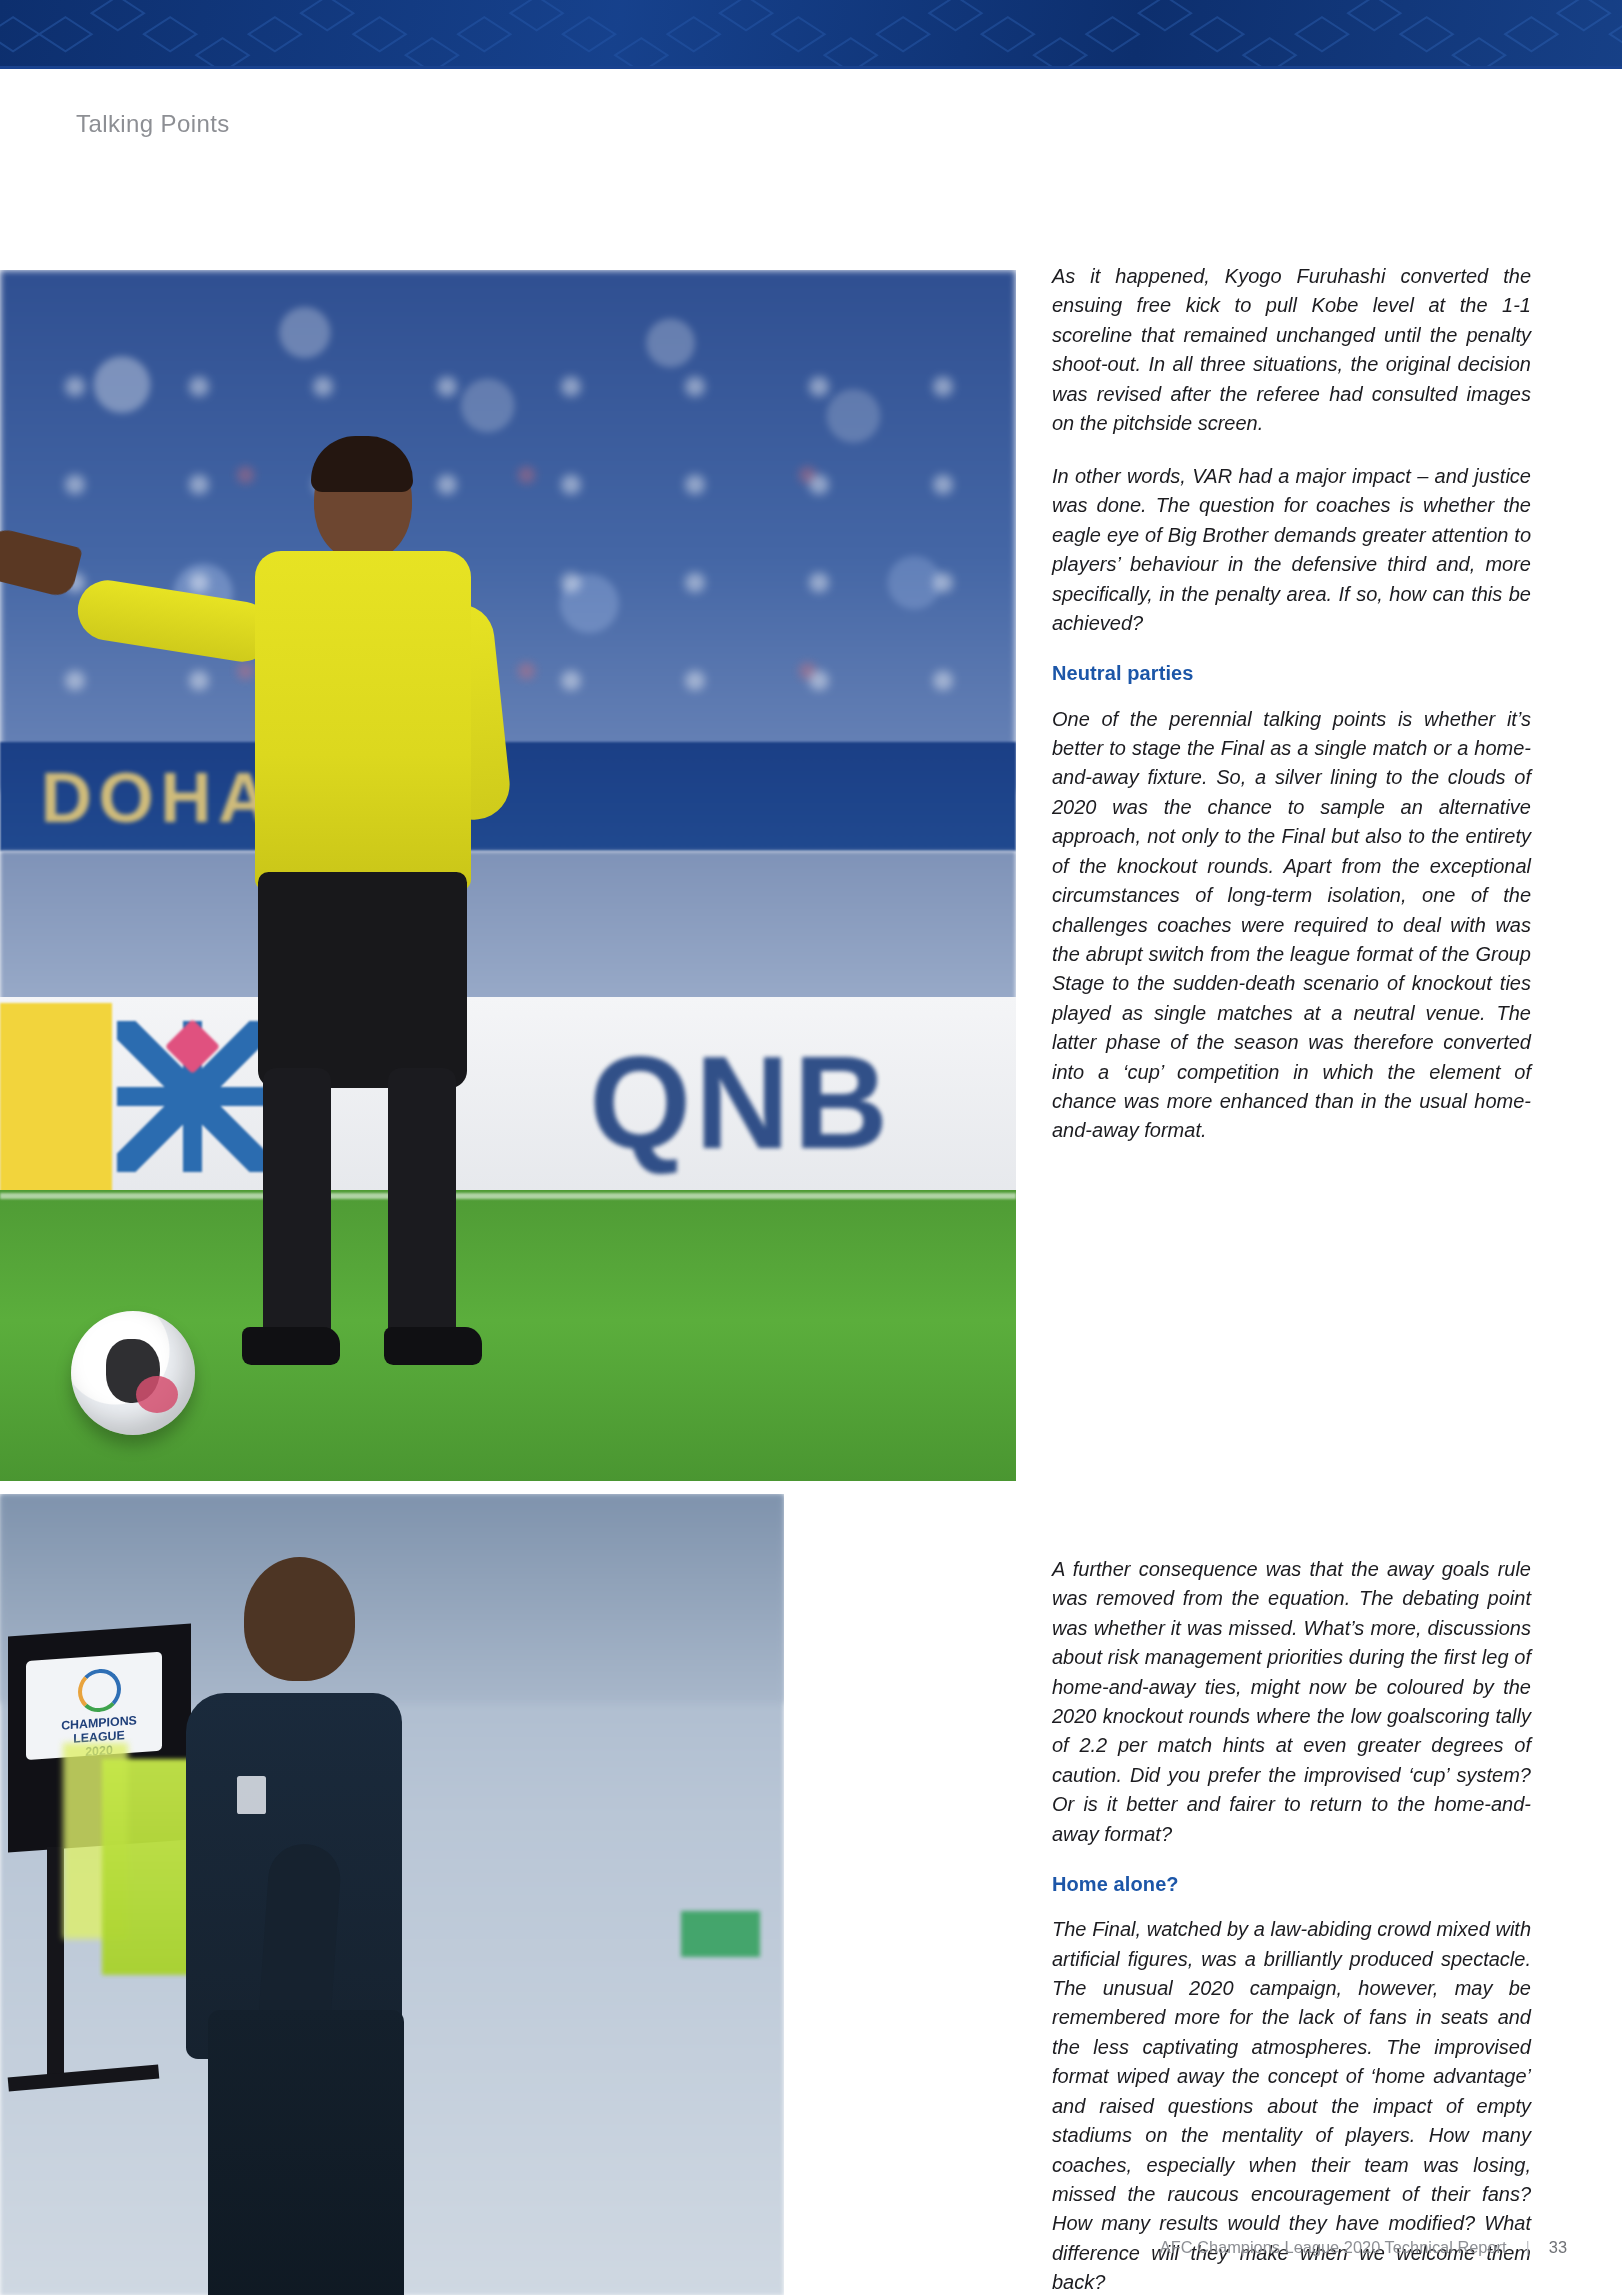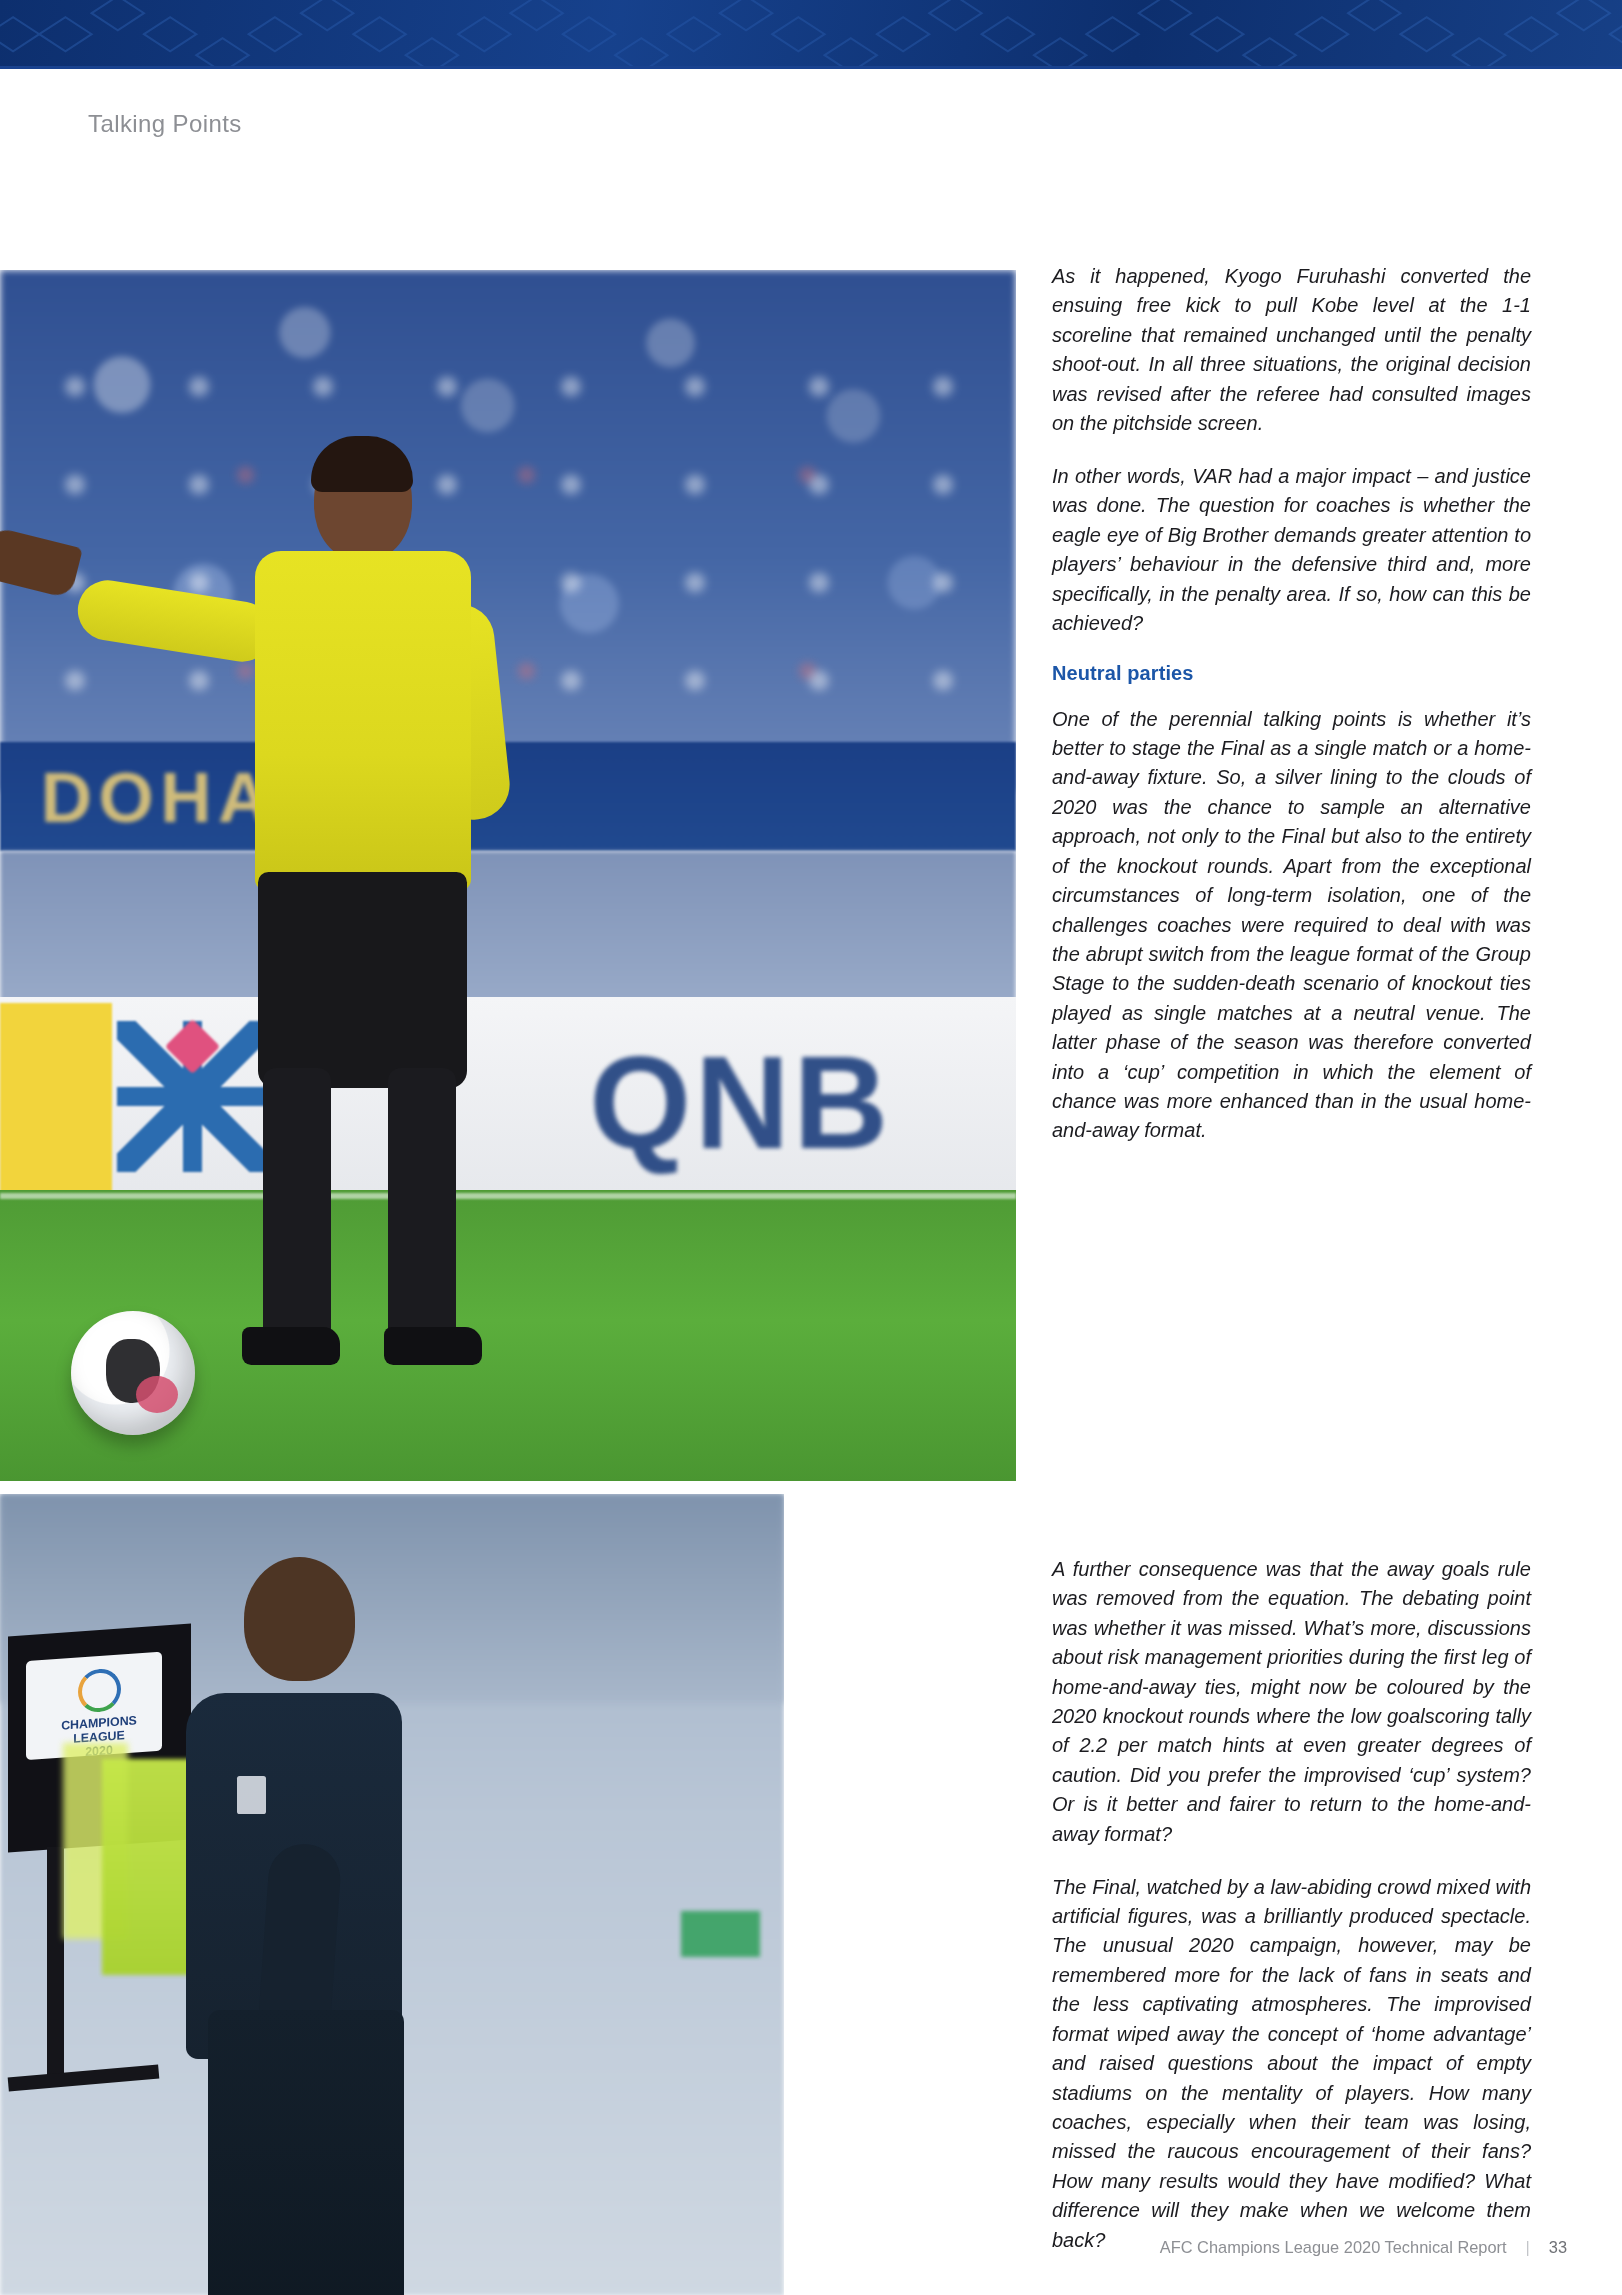--- a/index.html
+++ b/index.html
@@ -44,21 +44,21 @@
     bottom: 0; left: 0;
     width: 100%;
     height: 3.3px;
     background: #19428f;
   }
 
   
   .running-head {
     position: absolute;
     top: 110px;
-    left: 88px;
+    left: 76px;
     font-size: 24px;
     letter-spacing: 0.4px;
     color: #8d8f94;
     font-weight: 400;
   }
 
   
   .photo {
     position: absolute;
     overflow: hidden;
@@ -637,20 +637,21 @@
   <div class="col-right">
     <p class="body">As it happened, Kyogo Furuhashi converted the ensuing free kick to pull Kobe level at the 1-1 scoreline that remained unchanged until the penalty shoot-out. In all three situations, the original decision was revised after the referee had consulted images on the pitchside screen.</p>
     <p class="body">In other words, VAR had a major impact – and justice was done. The question for coaches is whether the eagle eye of Big Brother demands greater attention to players’ behaviour in the defensive third and, more specifically, in the penalty area. If so, how can this be achieved?</p>
     <h2 class="subhead">Neutral parties</h2>
     <p class="body">One of the perennial talking points is whether it’s better to stage the Final as a single match or a home-and-away fixture. So, a silver lining to the clouds of 2020 was the chance to sample an alternative approach, not only to the Final but also to the entirety of the knockout rounds. Apart from the exceptional circumstances of long-term isolation, one of the challenges coaches were required to deal with was the abrupt switch from the league format of the Group Stage to the sudden-death scenario of knockout ties played as single matches at a neutral venue. The latter phase of the season was therefore converted into a ‘cup’ competition in which the element of chance was more enhanced than in the usual home-and-away format.</p>
   </div>
 
   <div class="col-wide" style="top:1525px;">
     <div style="float:left; width:225px; height:743px;"></div>
     <p class="body">A further consequence was that the away goals rule was removed from the equation. The debating point was whether it was missed. What’s more, discussions about risk management priorities during the first leg of home-and-away ties, might now be coloured by the 2020 knockout rounds where the low goalscoring tally of 2.2 per match hints at even greater degrees of caution. Did you prefer the improvised ‘cup’ system? Or is it better and fairer to return to the home-and-away format?</p>
+    <h2 class="subhead">Home alone?</h2>
     <p class="body last">The Final, watched by a law-abiding crowd mixed with artificial figures, was a brilliantly produced spectacle. The unusual 2020 campaign, however, may be remembered more for the lack of fans in seats and the less captivating atmospheres. The improvised format wiped away the concept of ‘home advantage’ and raised questions about the impact of empty stadiums on the mentality of players. How many coaches, especially when their team was losing, missed the raucous encouragement of their fans? How many results would they have modified? What difference will they make when we welcome them back?</p>
   </div>
 
   <div class="footer">
     <span>AFC Champions League 2020 Technical Report</span>
     <span class="sep">|</span>
     <span class="pageno">33</span>
   </div>
 
 </div>

